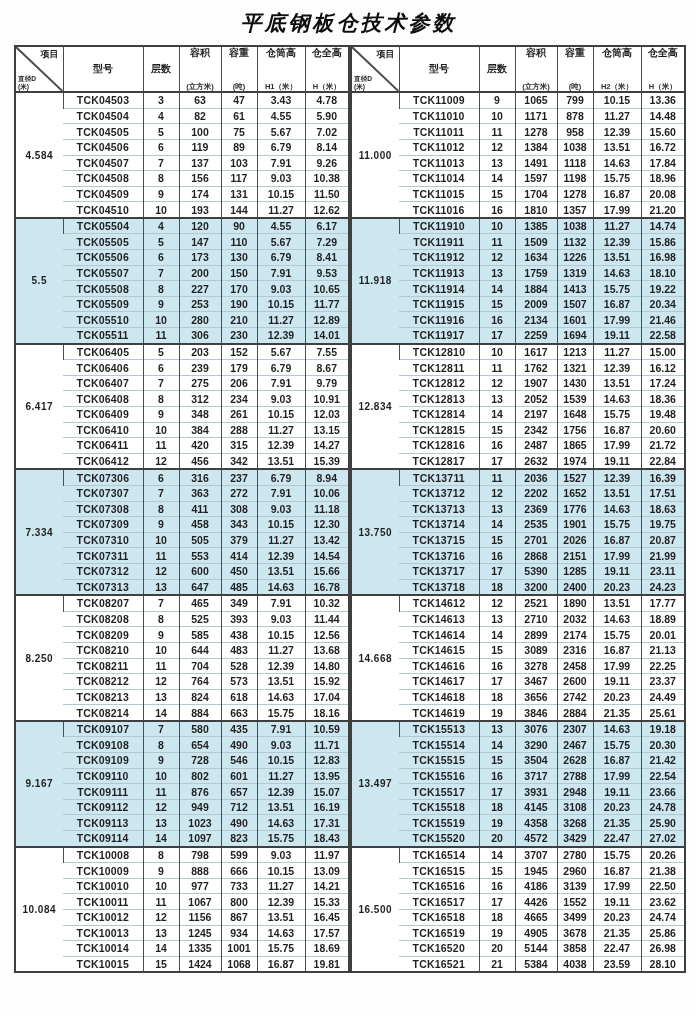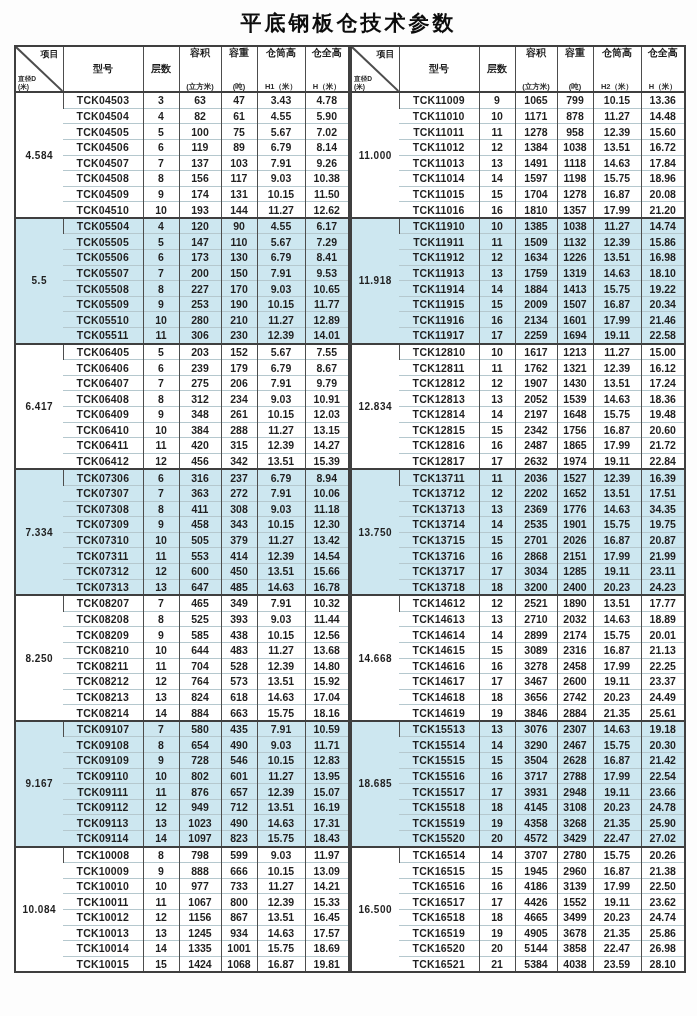--- a/index.html
+++ b/index.html
@@ -3,21 +3,21 @@
 <meta charset="utf-8">
 <style>
   html,body{margin:0;padding:0;}
   body{
     width:697px;height:1016px;background:#fdfdfd;position:relative;
     font-family:"Liberation Sans","DejaVu Sans",sans-serif;color:#1c1c1c;
     -webkit-font-smoothing:antialiased;
   }
   .page-title{
     text-align:center;font-size:21px;font-weight:bold;letter-spacing:3px;
-    padding-top:9px;color:#0d0d0d;
+    padding-top:9px;color:#0d0d0d;font-style:italic;
   }
   .tables-wrap{
     position:absolute;left:14px;top:45px;display:flex;align-items:center;
   }
   table.half{
     border-collapse:collapse;table-layout:fixed;width:334px;
     border:2px solid #3f3f3f;
   }
   th,td{
     border-left:1px solid #4d4d4d;
@@ -826,21 +826,21 @@
             <td class="num">1652</td>
             <td class="num">13.51</td>
             <td class="num">17.51</td>
           </tr>
           <tr>
             <td class="model">TCK13713</td>
             <td class="num">13</td>
             <td class="num">2369</td>
             <td class="num">1776</td>
             <td class="num">14.63</td>
-            <td class="num">34.35</td>
+            <td class="num">18.63</td>
           </tr>
           <tr>
             <td class="model">TCK13714</td>
             <td class="num">14</td>
             <td class="num">2535</td>
             <td class="num">1901</td>
             <td class="num">15.75</td>
             <td class="num">19.75</td>
           </tr>
           <tr>
@@ -855,21 +855,21 @@
             <td class="model">TCK13716</td>
             <td class="num">16</td>
             <td class="num">2868</td>
             <td class="num">2151</td>
             <td class="num">17.99</td>
             <td class="num">21.99</td>
           </tr>
           <tr>
             <td class="model">TCK13717</td>
             <td class="num">17</td>
-            <td class="num">3034</td>
+            <td class="num">5390</td>
             <td class="num">1285</td>
             <td class="num">19.11</td>
             <td class="num">23.11</td>
           </tr>
           <tr>
             <td class="model">TCK13718</td>
             <td class="num">18</td>
             <td class="num">3200</td>
             <td class="num">2400</td>
             <td class="num">20.23</td>
@@ -938,21 +938,21 @@
             <td class="model">TCK14619</td>
             <td class="num">19</td>
             <td class="num">3846</td>
             <td class="num">2884</td>
             <td class="num">21.35</td>
             <td class="num">25.61</td>
           </tr>
         </tbody>
         <tbody class="grp shaded">
           <tr>
-            <td class="diam" rowspan="8">18.685</td>
+            <td class="diam" rowspan="8">13.497</td>
             <td class="model">TCK15513</td>
             <td class="num">13</td>
             <td class="num">3076</td>
             <td class="num">2307</td>
             <td class="num">14.63</td>
             <td class="num">19.18</td>
           </tr>
           <tr>
             <td class="model">TCK15514</td>
             <td class="num">14</td>

